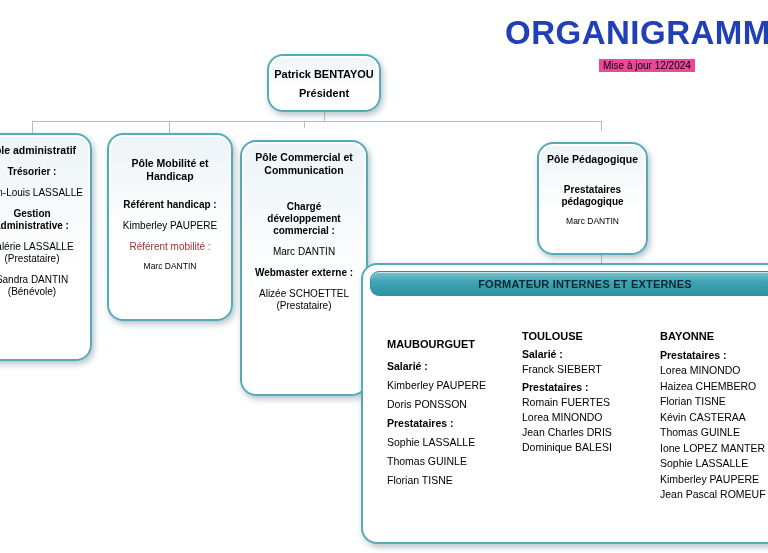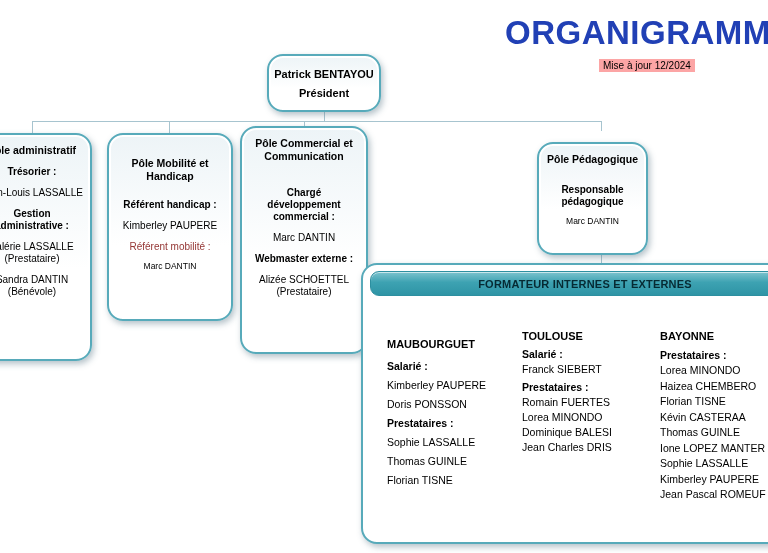--- a/index.html
+++ b/index.html
@@ -13,21 +13,21 @@
   #stage { position:absolute; inset:0; width:768px; height:553px; overflow:hidden; }
 
   
   .page-title {
     position:absolute; left:505px; top:14px;
     font-size:33px; font-weight:bold; color:#2140b5;
     letter-spacing:.5px; white-space:nowrap;
   }
   .updated {
     position:absolute; left:599px; top:59px;
-    font-size:10px; color:#000; background:#fca5a5;
+    font-size:10px; color:#000; background:#ec4899;
     padding:1px 4px; white-space:nowrap;
   }
 
   
   .line { position:absolute; background:#a7c4cf; }
 
   
   .box {
     position:absolute;
     border:2px solid #57aaba;
@@ -104,31 +104,31 @@
   </div>
 
   <div class="box pole-box" style="left:107px;top:133px;width:126px;height:188px;padding-top:22px;">
     <div class="pole-title">Pôle Mobilité et Handicap</div>
     <div class="pl bold" style="margin-top:16px;">Référent handicap :</div>
     <div class="pl">Kimberley PAUPERE</div>
     <div class="pl boldred">Référent mobilité :</div>
     <div class="pl small">Marc DANTIN</div>
   </div>
 
-  <div class="box pole-box" style="left:240px;top:126px;width:128px;height:228px;">
+  <div class="box pole-box" style="left:240px;top:140px;width:128px;height:256px;">
     <div class="pole-title">Pôle Commercial et Communication</div>
     <div class="pl bold" style="margin-top:24px;">Chargé développement commercial :</div>
     <div class="pl">Marc DANTIN</div>
     <div class="pl bold">Webmaster externe :</div>
     <div class="pl">Alizée SCHOETTEL (Prestataire)</div>
   </div>
 
   <div class="box pole-box" style="left:537px;top:130px;width:111px;height:113px;margin-top:12px;">
     <div class="pole-title">Pôle Pédagogique</div>
-    <div class="pl bold" style="margin-top:18px;">Responsable pédagogique</div>
+    <div class="pl bold" style="margin-top:18px;">Prestataires pédagogique</div>
     <div class="pl small">Marc DANTIN</div>
   </div>
 
   <div class="box formateur-box">
     <div class="formateur-header">
       <span class="formateur-header-label">FORMATEUR INTERNES ET EXTERNES</span>
     </div>
 
     <div class="site-col col-1">
       <div class="city">MAUBOURGUET</div>
@@ -141,22 +141,22 @@
       <div class="name">Florian TISNE</div>
     </div>
 
     <div class="site-col col-2">
       <div class="city">TOULOUSE</div>
       <div class="grp-label">Salarié :</div>
       <div class="name">Franck SIEBERT</div>
       <div class="grp-label">Prestataires :</div>
       <div class="name">Romain FUERTES</div>
       <div class="name">Lorea MINONDO</div>
+      <div class="name">Jean Charles DRIS</div>
       <div class="name">Dominique BALESI</div>
-      <div class="name">Jean Charles DRIS</div>
     </div>
 
     <div class="site-col col-3">
       <div class="city">BAYONNE</div>
       <div class="grp-label">Prestataires :</div>
       <div class="name">Lorea MINONDO</div>
       <div class="name">Haizea CHEMBERO</div>
       <div class="name">Florian TISNE</div>
       <div class="name">Kévin CASTERAA</div>
       <div class="name">Thomas GUINLE</div>

